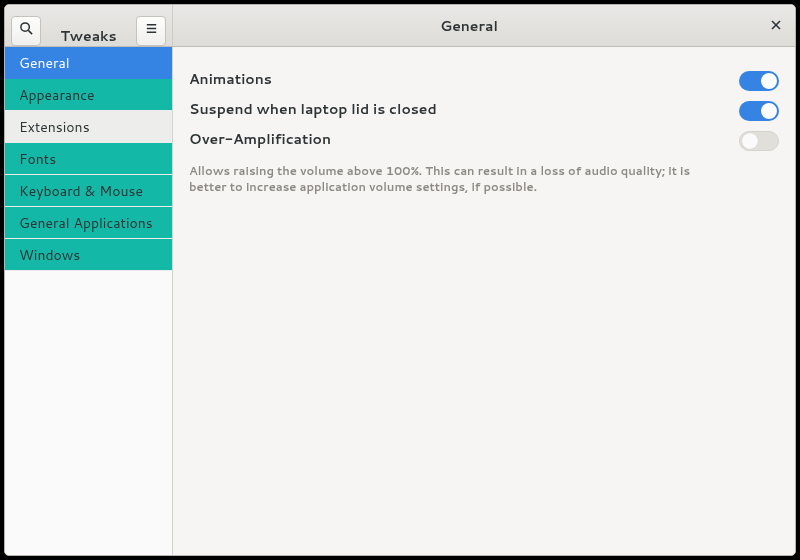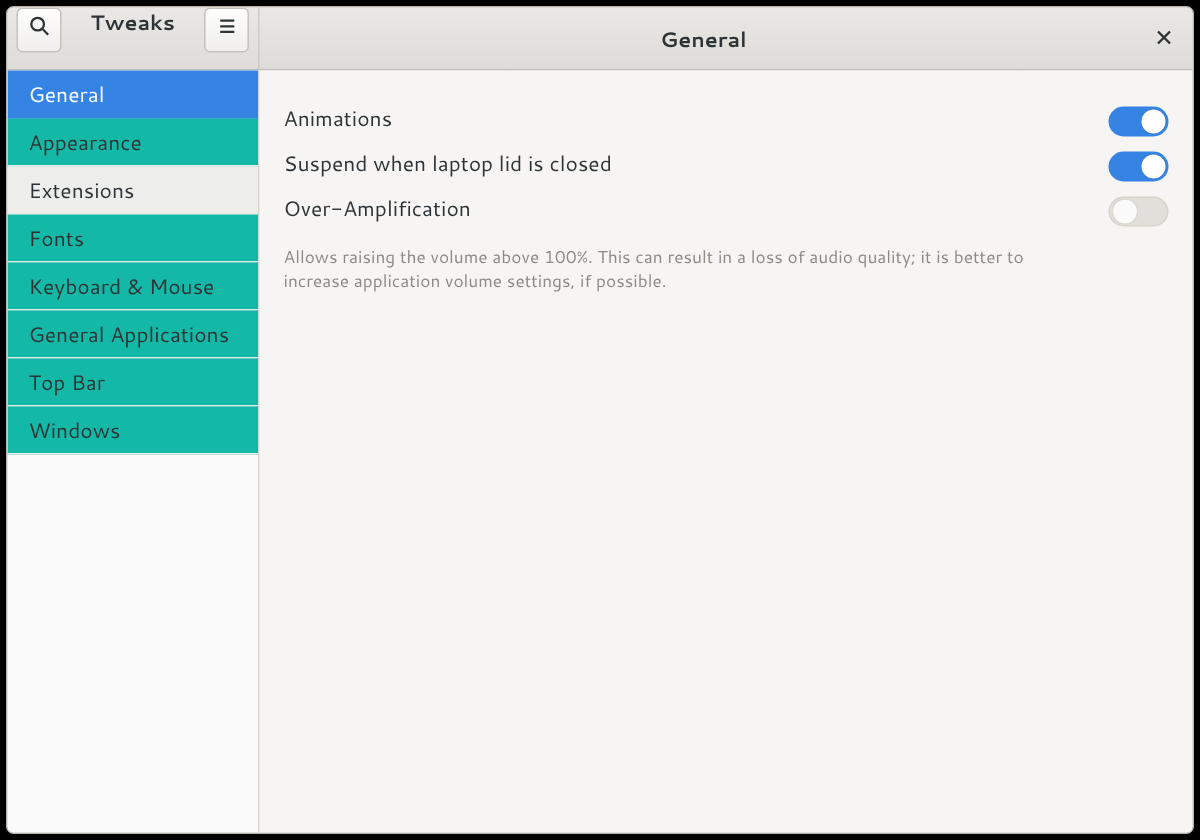--- a/index.html
+++ b/index.html
@@ -23,21 +23,21 @@
   .headerbar {
     height: 42px;
     background: linear-gradient(to bottom, #e9e8e6, #dedcd8);
     border-bottom: 1px solid #bfbdb8;
     display: flex;
     align-items: stretch;
   }
   .hb-left {
     width: 168px;
     display: flex;
-    align-items: flex-start;
+    align-items: flex-end;
     padding: 0 6px;
     border-right: 1px solid #cfccc6;
     gap: 4px;
   }
   .hb-right {
     flex: 1;
     display: flex;
     align-items: center;
     position: relative;
   }
@@ -111,20 +111,21 @@
     flex: 1;
     background: #f6f5f4;
     padding: 18px 16px;
     overflow: auto;
   }
   .row {
     display: flex;
     align-items: flex-start;
     justify-content: space-between;
     padding: 4px 0;
+    font-weight: bold;
   }
   .row-text { flex: 1; padding-right: 10px; }
   .row-label {
     font-size: 14px;
     color: #2e3436;
   }
   .row-desc {
     font-size: 11.5px;
     color: #8e8a83;
     line-height: 1.35;
@@ -205,23 +206,20 @@
         <div class="sidebar-item">
           <span>Fonts</span>
         </div>
         <div class="sidebar-item">
           <span>Keyboard &amp; Mouse</span>
         </div>
         <div class="sidebar-item">
           <span>General Applications</span>
         </div>
         <div class="sidebar-item">
-          <span>Top Bar</span>
-        </div>
-        <div class="sidebar-item">
           <span>Windows</span>
         </div>
       </div>
 
     <div class="content">
 
       <div class="row">
         <div class="row-text">
           <div class="row-label">Animations</div>
         </div>

